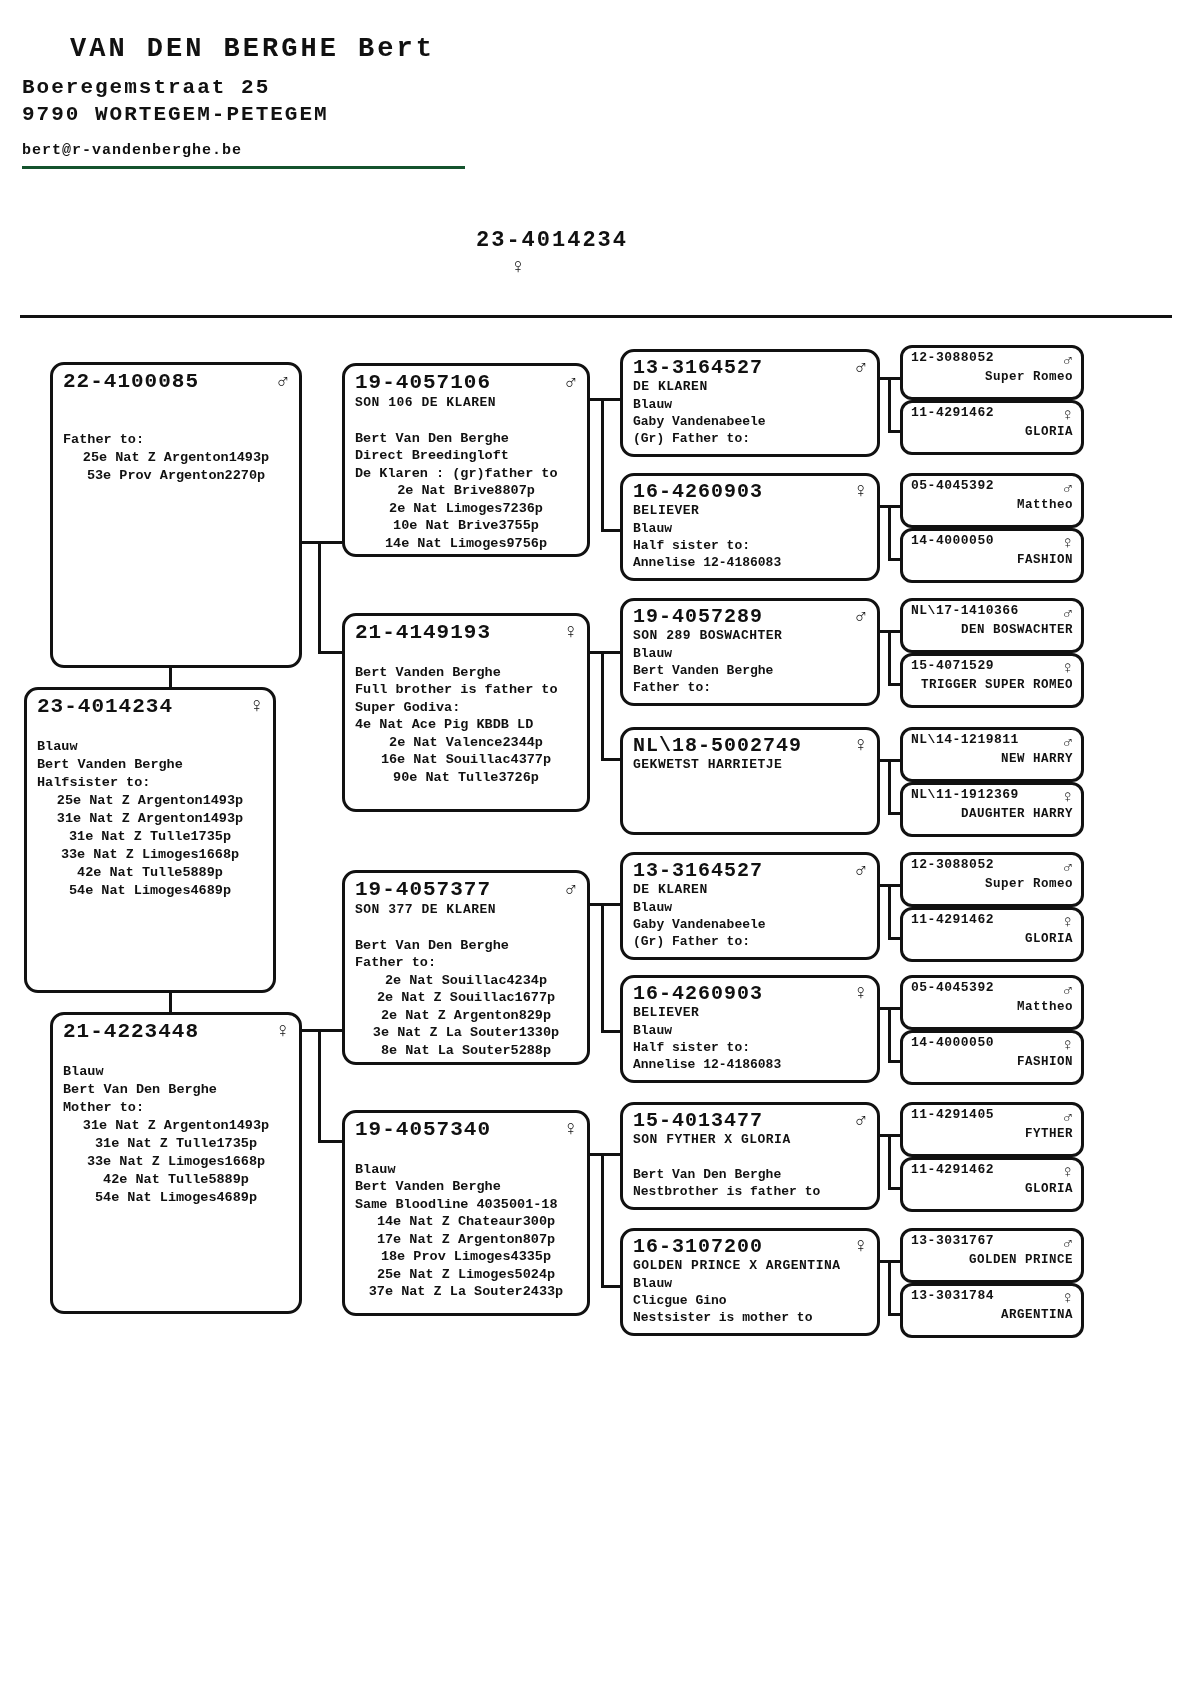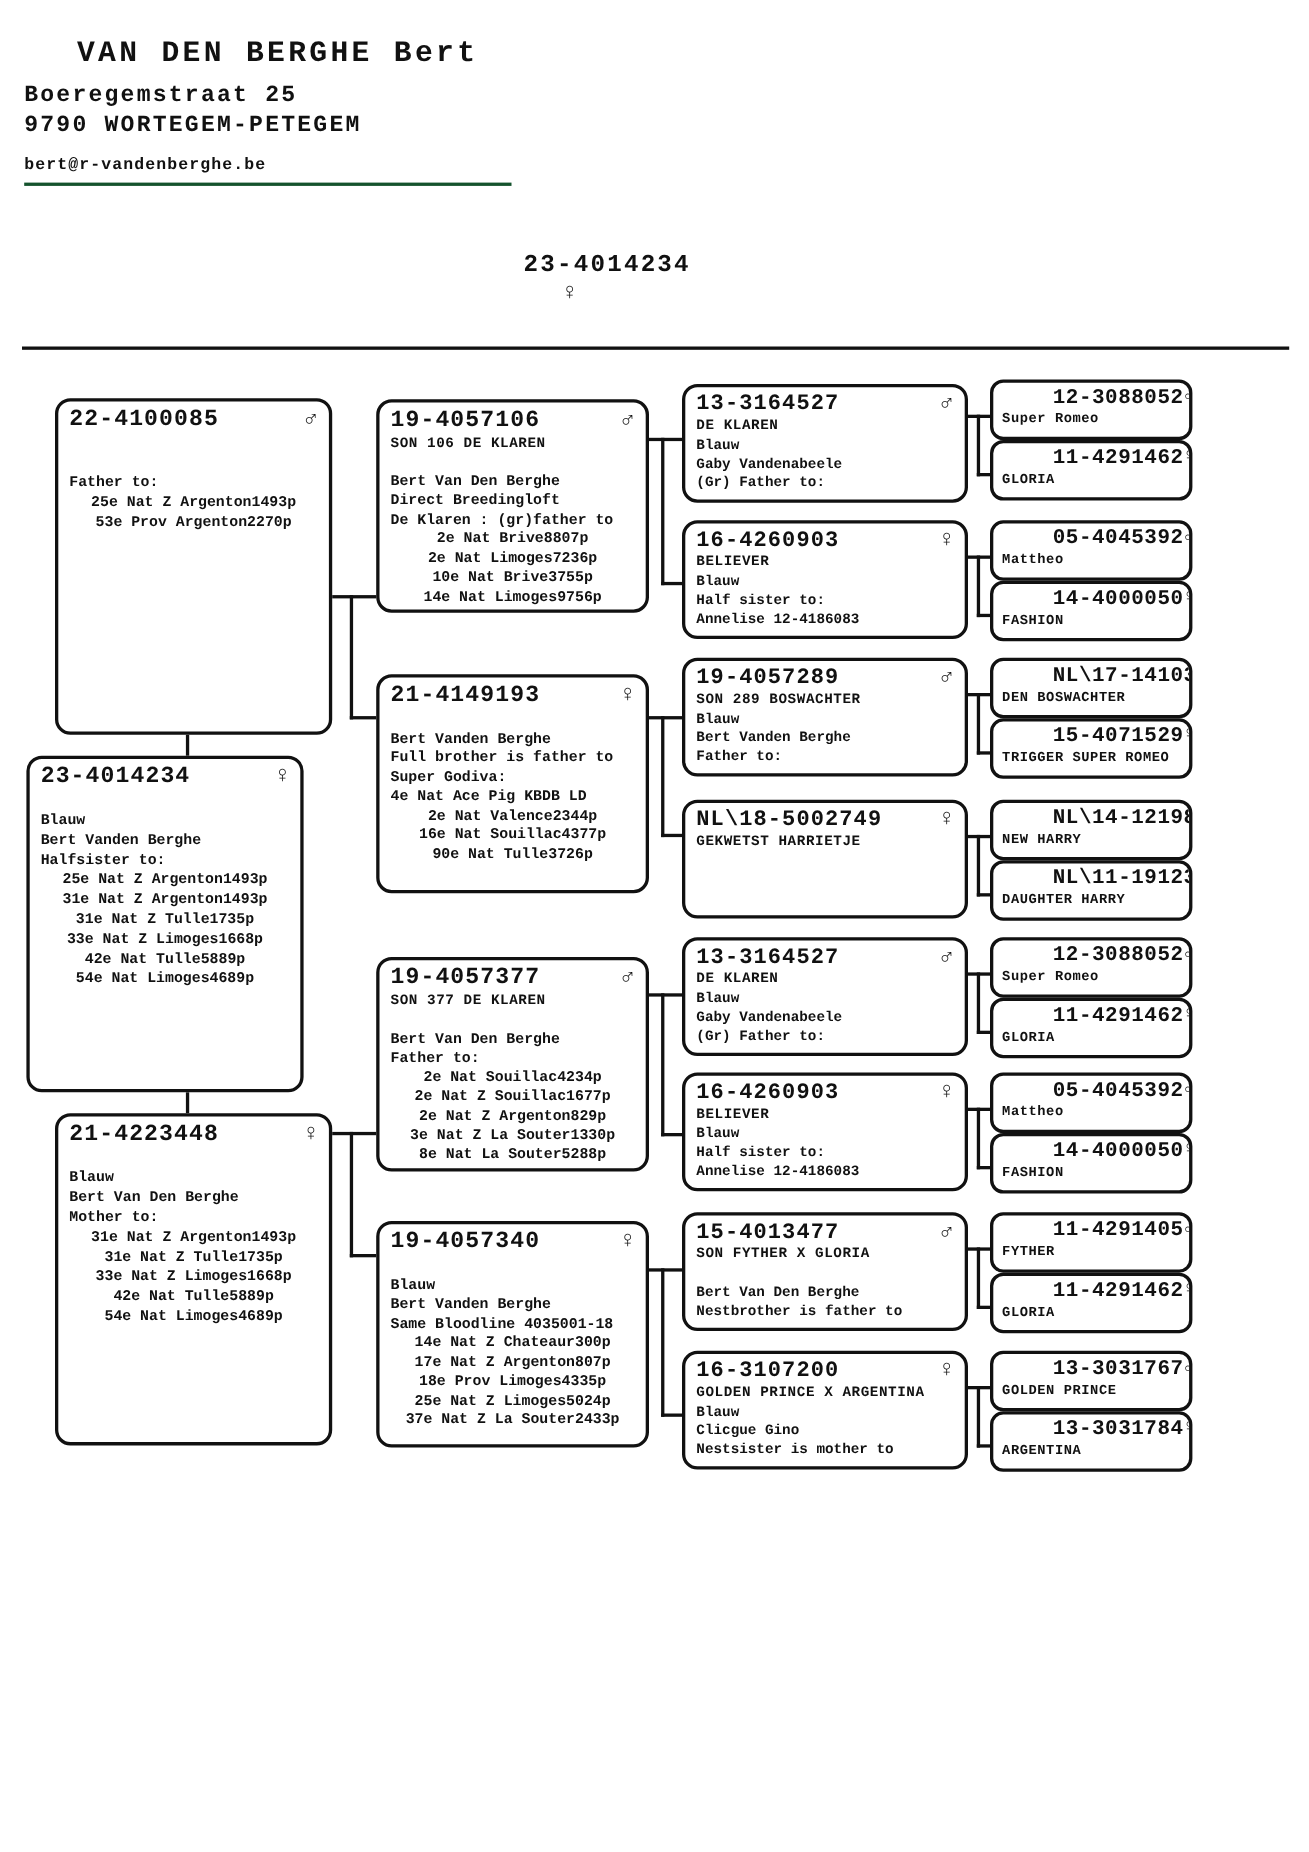--- a/index.html
+++ b/index.html
@@ -23,23 +23,23 @@
   .subtitle { font-size:13px; letter-spacing:0.5px; white-space:nowrap; line-height:16px; }
   .box-lines { margin-top:1px; }
   .line { font-size:13.5px; line-height:18px; white-space:nowrap; }
   .race-row { display:flex; justify-content:center; font-size:13.5px; line-height:18px; white-space:nowrap; }
 
   .col2 .line, .col2 .race-row { line-height:17.5px; }
   .col3 .ring { font-size:20px; }
   .col3 .line { font-size:13px; line-height:17px; }
   .col3.pbox { padding:4px 10px; }
   .col4.pbox { padding:3px 8px; border-radius:12px; }
-  .col4 .ring { font-size:19px; letter-spacing:0.5px;margin-left:46px; }
+  .col4 .ring { font-size:13px; letter-spacing:0.5px; }
   .col4 .sex  { font-size:17px; }
-  .col4 .subtitle { font-size:12.5px; }
+  .col4 .subtitle { font-size:12.5px;text-align:right; }
 
   .cline { position:absolute; background:#111; }
 </style>
 </head>
 <body>
 
 <div class="page" id="page">
 
   <div class="hdr-name">VAN DEN BERGHE Bert</div>
   <div class="hdr-addr1">Boeregemstraat 25</div>

